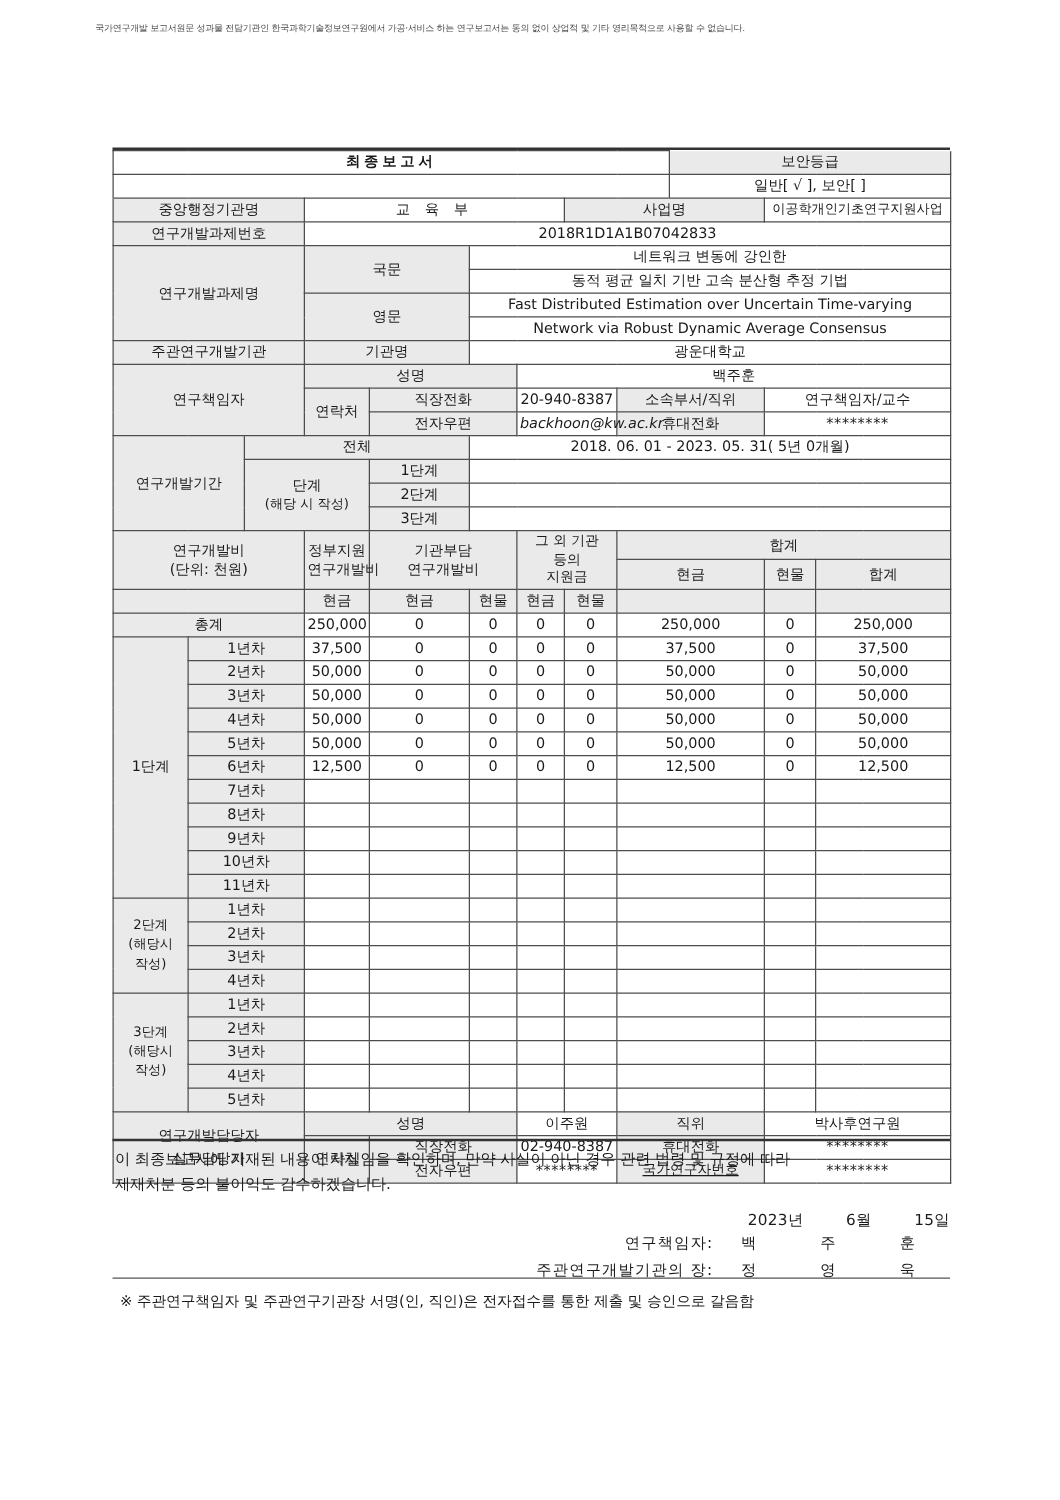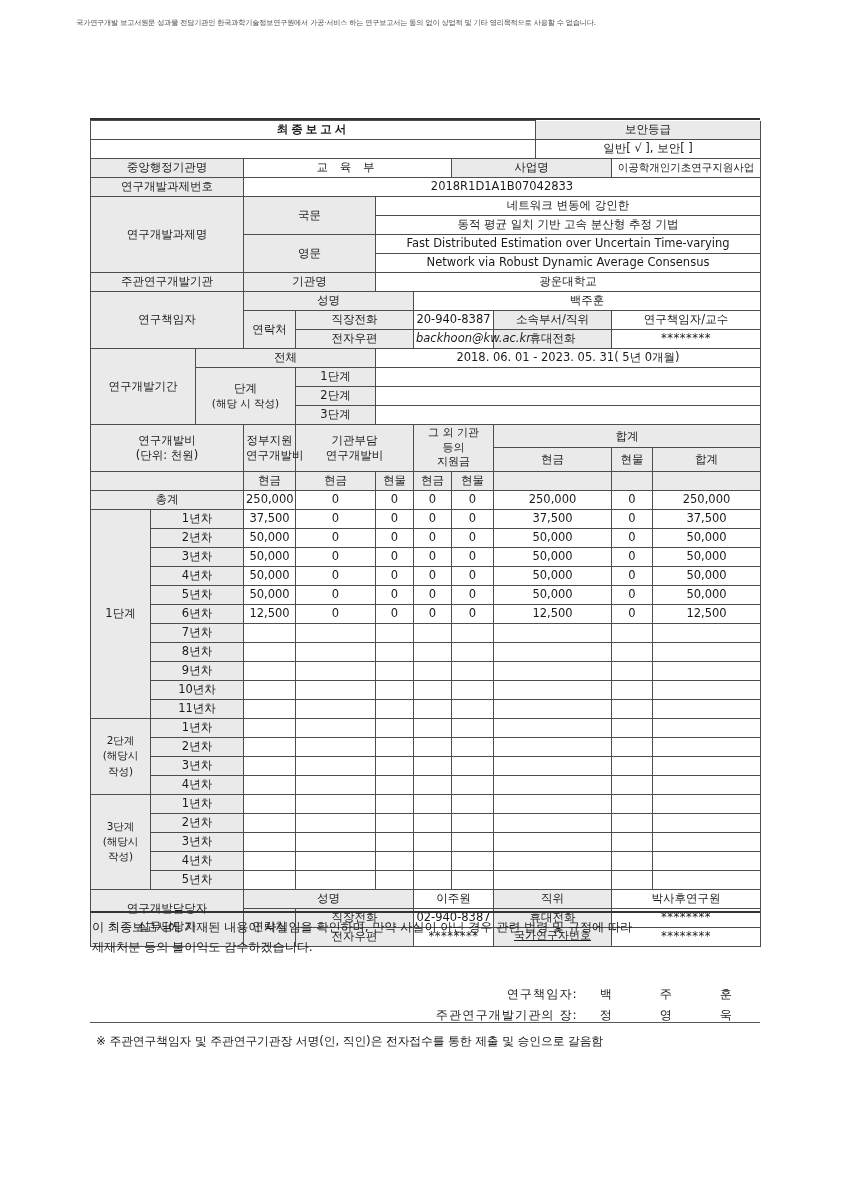--- a/index.html
+++ b/index.html
@@ -107,21 +107,21 @@
     position: absolute;
     left: 92px;
     top: 984px;
     width: 662px;
     font-size: 12.2px;
     text-align: right;
     line-height: 1.72;
   }
   .sign-row { white-space: nowrap; }
   .sign-label { letter-spacing: 1px; }
-  .sign-name { display: inline-block; min-width: 112px; text-align: right; padding-left: 22px; letter-spacing: 22px; }
+  .sign-name { display: inline-block; min-width: 112px; text-align: right; padding-left: 22px; letter-spacing: 22px; font-family: Liberation Mono, monospace; }
   .footnote {
     position: absolute;
     left: 96px;
     top: 1034px;
     width: 668px;
     font-size: 11.8px;
     letter-spacing: -0.1px;
   }
   .bottom-rule {
     position: absolute;
@@ -563,20 +563,23 @@
     </table>
   </div>
 
   <div class="mid-rule"></div>
 
   <div class="declaration">
     <div>이 최종보고서에 기재된 내용이 사실임을 확인하며, 만약 사실이 아닌 경우 관련 법령 및 규정에 따라</div>
     <div>제재처분 등의 불이익도 감수하겠습니다.</div>
   </div>
 
+  <div class="date-line">
+    <span>2023년</span><span class="gap"></span><span>6월</span><span class="gap"></span><span>15일</span>
+  </div>
 
   <div class="sign-block">
     <div class="sign-row">
       <span class="sign-label">연구책임자:</span><span class="sign-name">백 주 훈</span>
     </div>
     <div class="sign-row">
       <span class="sign-label">주관연구개발기관의 장:</span><span class="sign-name">정 영 욱</span>
     </div>
   </div>
 

